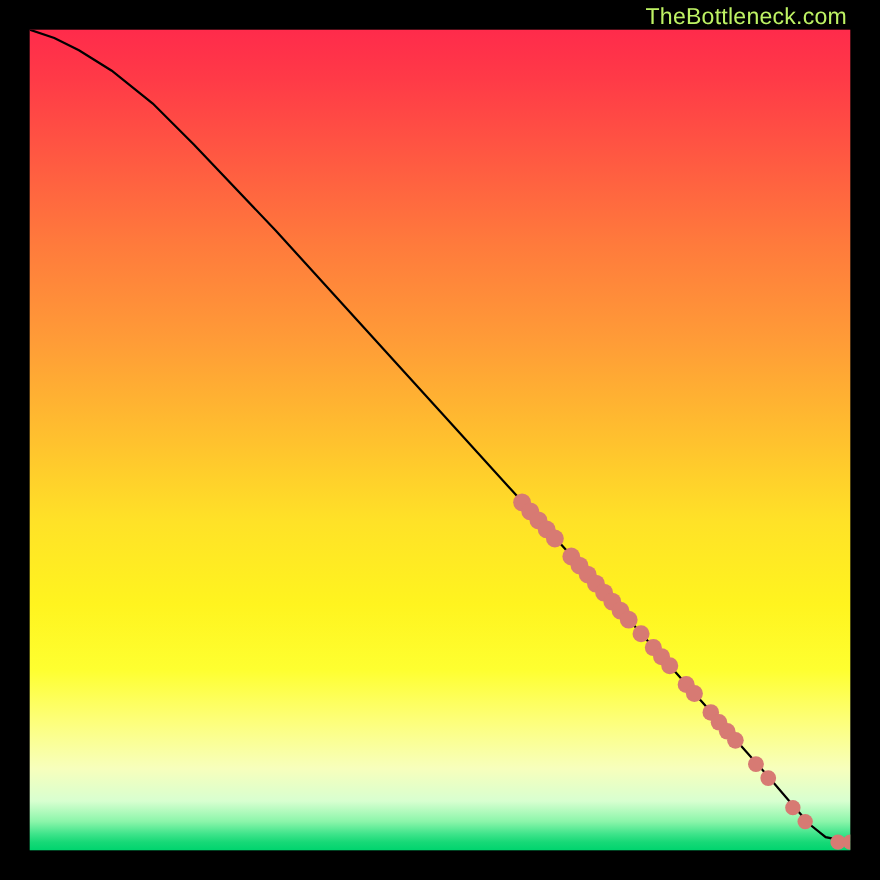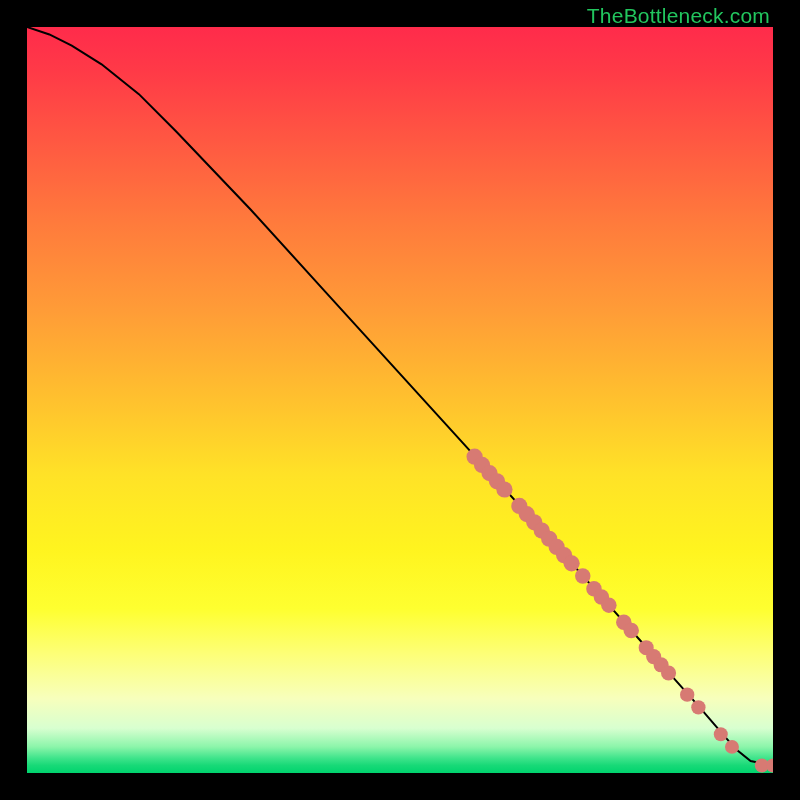--- a/index.html
+++ b/index.html
@@ -39,21 +39,21 @@
       #8bf5aa 96.5%,
       #3fe48b 98%,
       #17d977 99%,
       #00d46e 100%
     );
   }
   .watermark {
     position: absolute;
     top: 4px;
     right: 30px;
-    color: #22c55e;
+    color: #bef264;
     font-size: 21px;
     font-weight: 500;
     letter-spacing: 0.2px;
     user-select: none;
   }
   svg.curve {
     position: absolute;
     left: 0;
     top: 0;
     width: 746px;

